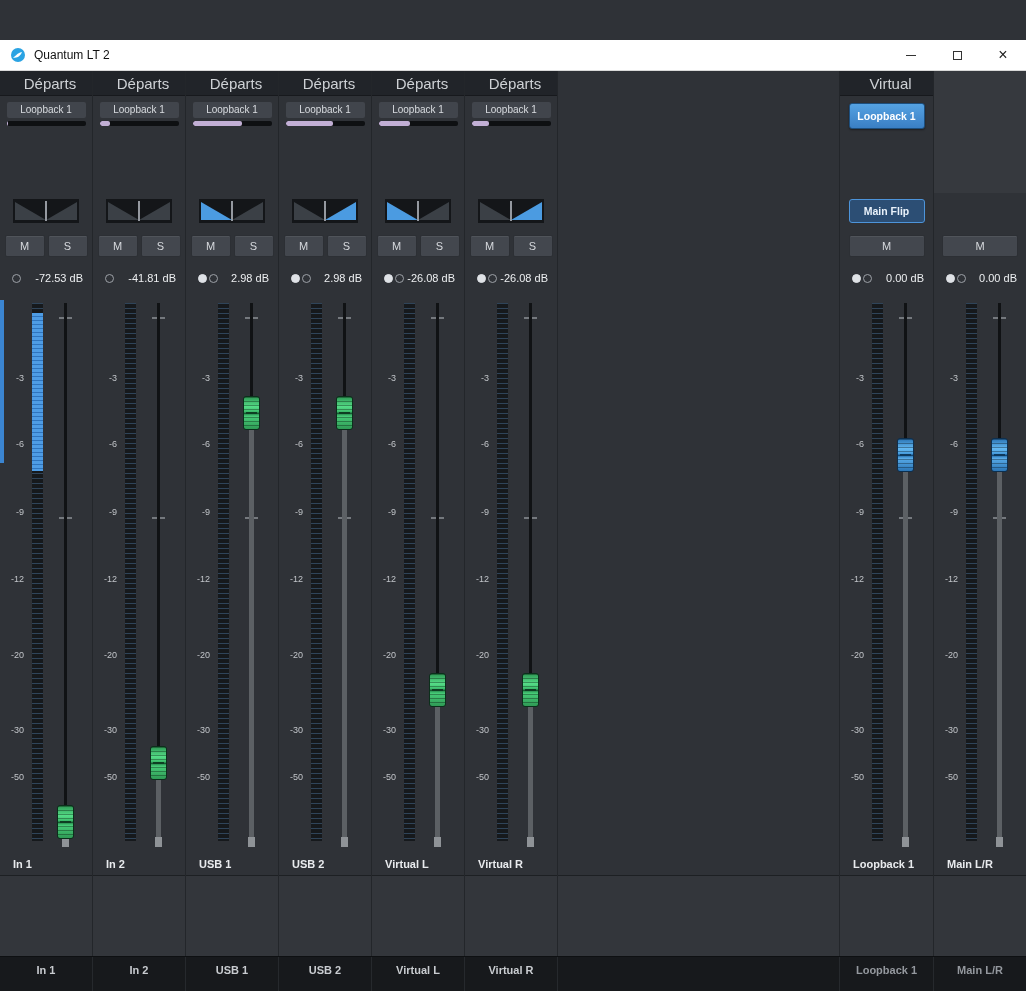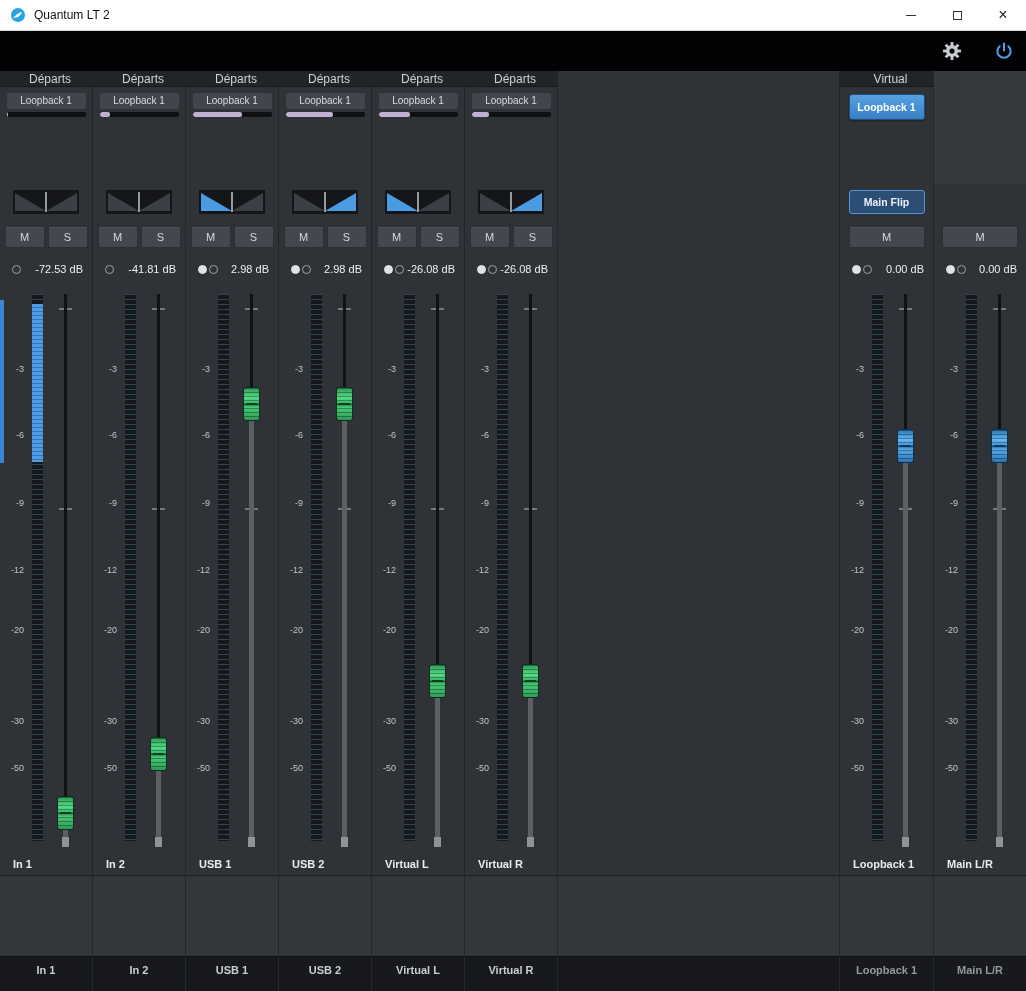--- a/index.html
+++ b/index.html
@@ -6,21 +6,21 @@
   html,body { width:1026px; height:991px; }
   body {
     font-family: "Liberation Sans", sans-serif;
     background:#2f3237;
     position:relative;
     overflow:hidden;
     -webkit-font-smoothing:antialiased;
   }
 
   
-  .titlebar { height:31px; background:#ffffff; display:flex; align-items:center; border-bottom:1px solid #d9d9d9; }
+  .titlebar { height:31px; background:#ffffff; display:flex; align-items:center; border-bottom:1px solid #d9d9d9;margin-top:40px; }
   .app-icon { margin:0 8px 0 10px; display:flex; }
   .win-title { font-size:12px; color:#111; }
   .win-controls { margin-left:auto; display:flex; height:100%; }
   .win-btn { width:46px; height:100%; display:flex; align-items:center; justify-content:center; color:#222; cursor:default; }
   .glyph-min { width:10px; height:1px; background:#333; display:block; }
   .glyph-max { width:9px; height:9px; border:1px solid #333; display:block; }
   .glyph-close { font-size:16px; line-height:1; color:#222; }
 
   
   .topbar { height:40px; background:#020204; display:flex; align-items:center; justify-content:flex-end; gap:32px; padding-right:12px; }
@@ -28,22 +28,22 @@
   
   .mixer { position:absolute; top:71px; left:0; right:0; bottom:0; display:flex; flex-direction:column; }
   .strips { flex:1; display:flex; }
 
   .channel { width:93px; border-right:1px solid #23262a; background:#2f3237; display:flex; flex-direction:column; }
   .channel.ret { width:94px; }
   .channel.main { width:92px; border-right:none; }
   .gap { flex:1; background:#2f3237; border-right:1px solid #23262a; display:flex; flex-direction:column; }
   .gap-fill { flex:1; }
 
-  .row-departs { height:16px; background:#212429; border-bottom:1px solid #17191d;
-    display:flex; align-items:center; justify-content:center; font-size:12px; color:#ced1d5;padding-left:8px; }
+  .row-departs { height:25px; background:#212429; border-bottom:1px solid #17191d;
+    display:flex; align-items:center; justify-content:center; font-size:15px; color:#ced1d5;padding-left:8px; }
   .channel.main .row-departs { background:#36393e; border-bottom:1px solid #36393e; }
   .channel.main .row-send, .channel.main .row-space { background:#36393e; }
 
   .row-send { height:35px; display:flex; flex-direction:column; align-items:center; justify-content:center; gap:3px; }
   .row-send.tall { height:40px; }
   .row-space { height:62px; }
   .row-space.short { height:57px; }
 
   .send-btn { width:79px; height:16px; background:#41454c; border-radius:2px; font-size:10px; color:#d9dce0;
     display:flex; align-items:center; justify-content:center; cursor:default; }
@@ -68,21 +68,21 @@
   .row-db { height:30px; display:flex; align-items:center; padding:0 9px 0 12px; }
   .link { display:flex; align-items:center; gap:2px; }
   .circ { width:9px; height:9px; border:1px solid #9da1a7; border-radius:50%; display:block; }
   .circ.filled { background:#dfe2e6; border-color:#dfe2e6; }
   .db-value { margin-left:auto; font-size:11px; color:#edeff1; }
 
   .row-fader { flex:1; position:relative; }
   .scale { position:absolute; left:0; top:0; width:26px; height:100%; }
   .scale .tick { position:absolute; right:2px; font-size:9px; color:#c2c5c9; line-height:10px; }
   .tick.t0{top:80px}.tick.t1{top:146px}.tick.t2{top:214px}.tick.t3{top:281px}
-  .tick.t4{top:341px}.tick.t5{top:432px}.tick.t6{top:479px}
+  .tick.t4{top:357px}.tick.t5{top:432px}.tick.t6{top:479px}
 
   .meter { position:absolute; left:32px; top:10px; bottom:12px; width:11px; background:#16191c;
     background-image:repeating-linear-gradient(to bottom, rgba(88,138,188,0.38) 0 1px, transparent 1px 5px); }
   .meter-signal { position:absolute; left:0; width:100%; display:none;
     background:repeating-linear-gradient(to bottom,#4e9ce4 0 3px,#2f74bd 3px 4px); }
 
   .dash { position:absolute; left:59px; width:13px; height:2px; background:#75797e; }
   .dash.d1 { top:24px; } .dash.d2 { top:224px; }
 
   .fader-slot { position:absolute; left:62px; top:10px; bottom:6px; width:7px; }

